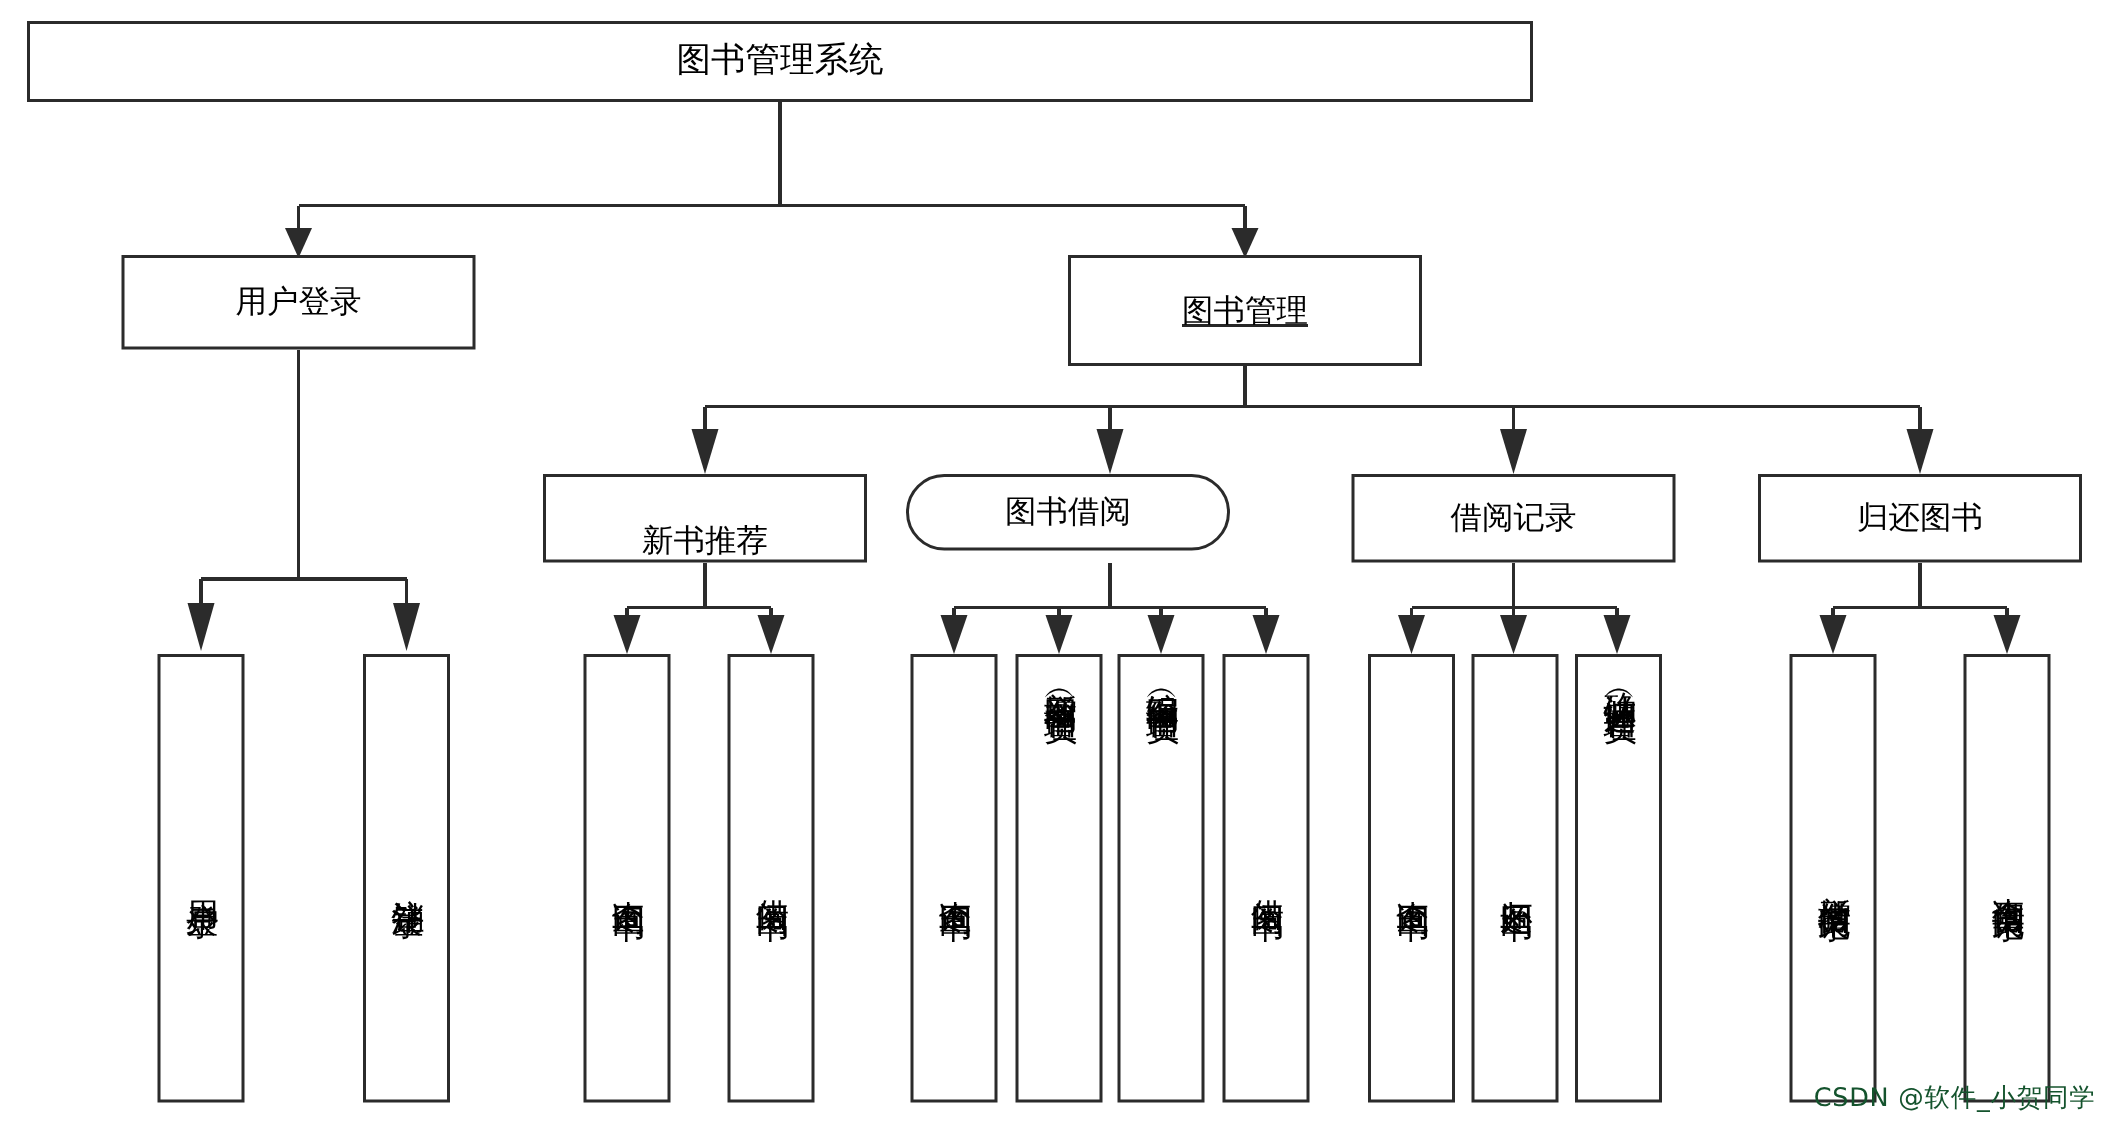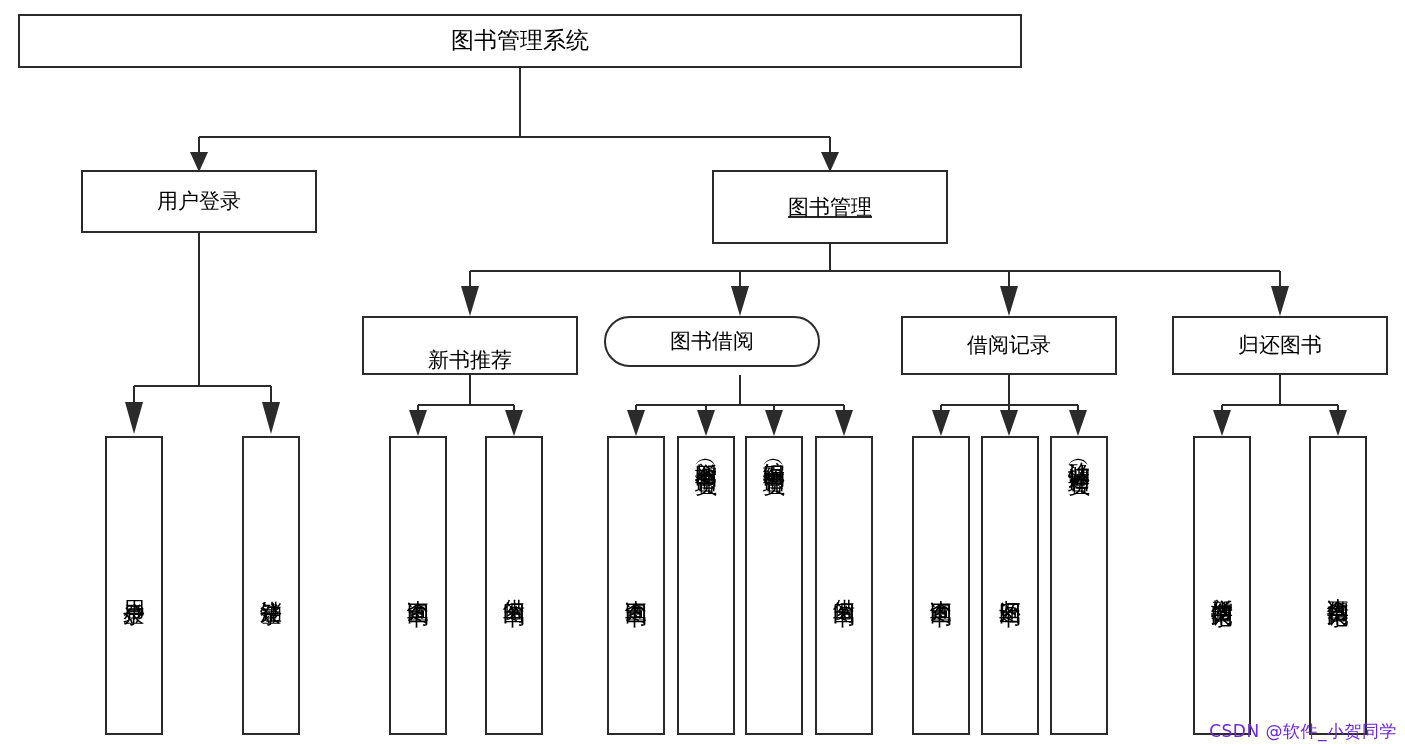--- a/index.html
+++ b/index.html
@@ -82,21 +82,21 @@
   .node.leaf.mid {
     align-items: center;
     padding-top: 0;
   }
   
   #watermark {
     position: absolute;
     right: 8px;
     bottom: 4px;
     font-size: 17px;
-    color: #6d28d9;
+    color: #14532d;
     white-space: nowrap;
     letter-spacing: 0.5px;
   }
 </style>
 </head>
 <body>
 
 <div id="canvas">
 
   <svg id="wires" viewBox="0 0 1405 747" xmlns="http://www.w3.org/2000/svg">

